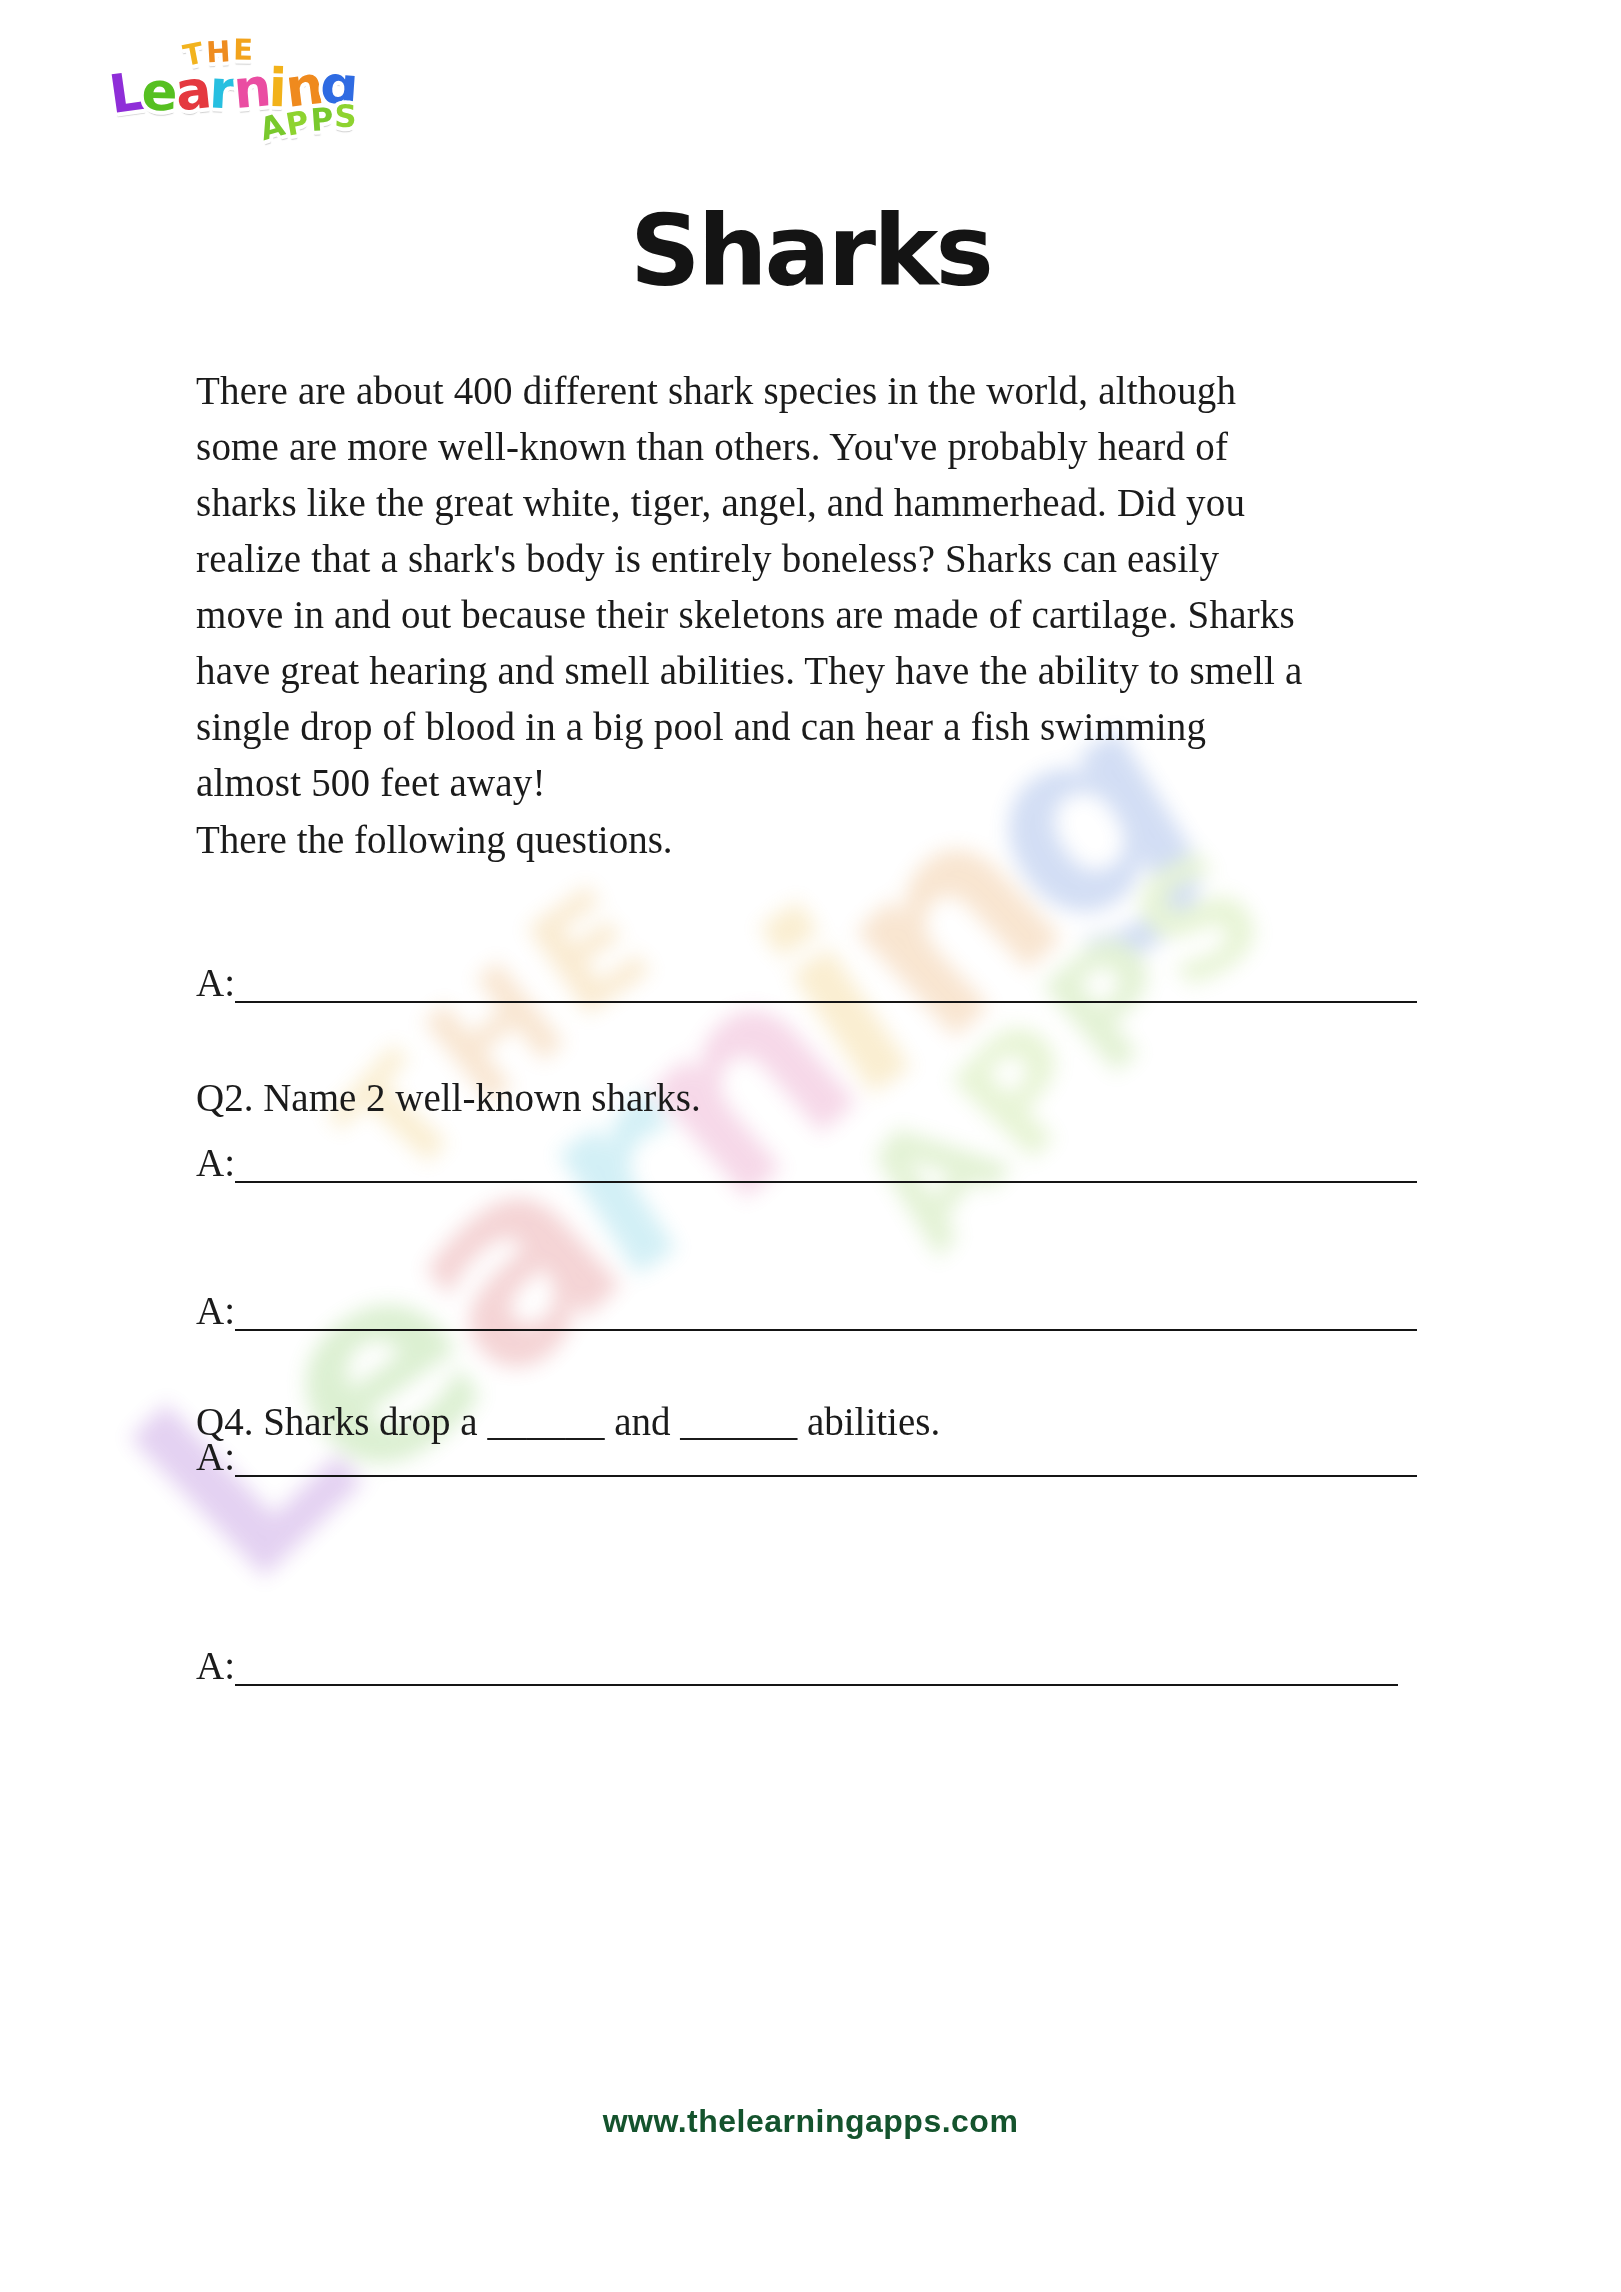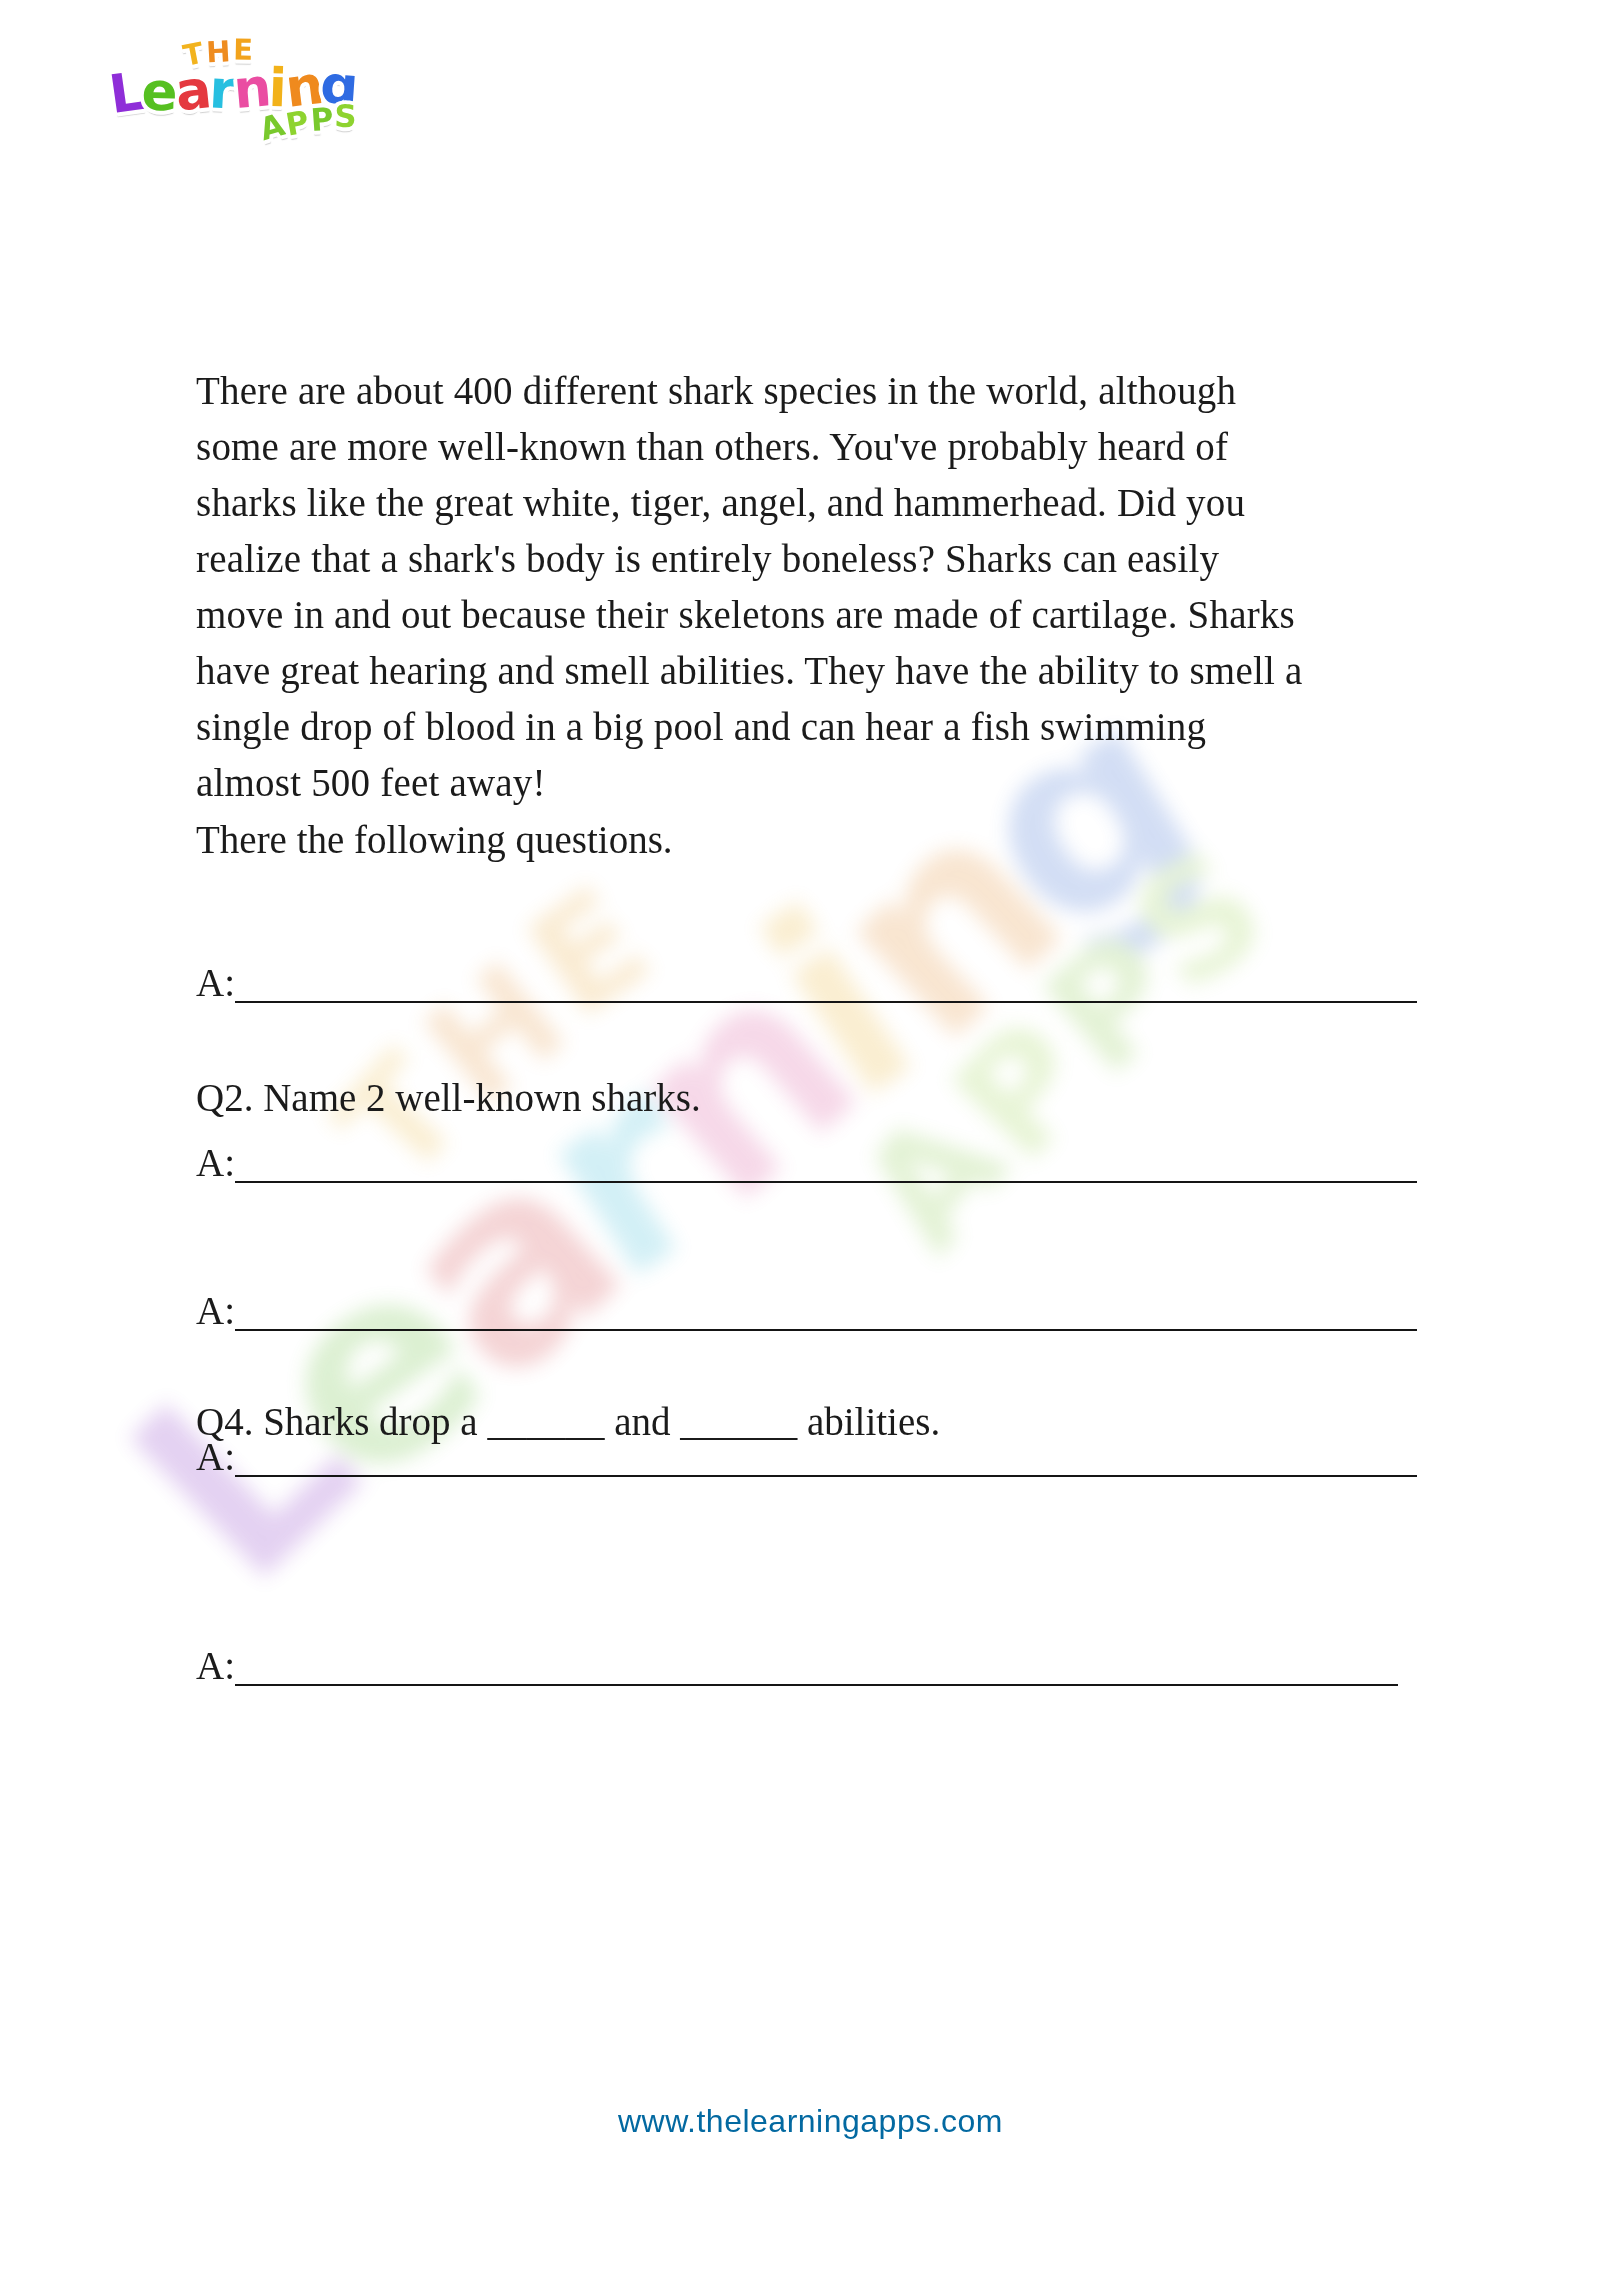--- a/index.html
+++ b/index.html
@@ -103,22 +103,22 @@
     flex:1 1 auto; height:0;
     border-bottom:2.9px solid #151515;
     margin-bottom:7.8px;
   }
 
   
   .footer {
     position:absolute; left:0; top:2103px; width:100%;
     text-align:center;
     font-family:"Liberation Sans", sans-serif;
-    font-weight:normal; font-size:32px; letter-spacing:0.5px;
-    color:#0369a1;
+    font-weight:bold; font-size:32px; letter-spacing:0.5px;
+    color:#14532d;
     z-index:2;
   }
 </style>
 </head>
 <body>
 
 <div class="page">
 
   <div class="watermark">
     <div class="logo-inner">
@@ -127,20 +127,21 @@
       <span class="logo-apps"><span class="bubble-letter" style="color: rgb(121, 201, 45); transform: rotate(-8deg);">A</span><span class="bubble-letter" style="color: rgb(142, 211, 47); transform: rotate(-2deg);">P</span><span class="bubble-letter" style="color: rgb(121, 201, 45); transform: rotate(4deg);">P</span><span class="bubble-letter" style="color: rgb(142, 211, 47); transform: rotate(10deg);">S</span></span>
     </div>
   </div>
 
   <div class="logo">
     <span class="logo-the"><span class="bubble-letter" style="color: rgb(242, 179, 30); transform: rotate(-6deg);">T</span><span class="bubble-letter" style="color: rgb(238, 140, 32); transform: rotate(2deg);">H</span><span class="bubble-letter" style="color: rgb(242, 163, 28); transform: rotate(6deg);">E</span></span>
     <span class="logo-learning"><span class="bubble-letter" style="color: rgb(143, 46, 216); transform: rotate(-6deg);">L</span><span class="bubble-letter" style="color: rgb(86, 192, 33); transform: rotate(3deg);">e</span><span class="bubble-letter" style="color: rgb(228, 57, 63); transform: rotate(-4deg);">a</span><span class="bubble-letter" style="color: rgb(39, 191, 224); transform: rotate(5deg);">r</span><span class="bubble-letter" style="color: rgb(234, 77, 162); transform: rotate(-3deg);">n</span><span class="bubble-letter" style="color: rgb(242, 178, 26); transform: rotate(4deg);">i</span><span class="bubble-letter" style="color: rgb(239, 138, 30); transform: rotate(-5deg);">n</span><span class="bubble-letter" style="color: rgb(47, 107, 226); transform: rotate(6deg);">g</span></span>
     <span class="logo-apps"><span class="bubble-letter" style="color: rgb(121, 201, 45); transform: rotate(-8deg);">A</span><span class="bubble-letter" style="color: rgb(142, 211, 47); transform: rotate(-2deg);">P</span><span class="bubble-letter" style="color: rgb(121, 201, 45); transform: rotate(4deg);">P</span><span class="bubble-letter" style="color: rgb(142, 211, 47); transform: rotate(10deg);">S</span></span>
   </div>
 
+  <h1 class="title">Sharks</h1>
 
   <div class="content">
 
     <p class="paragraph">There are about 400 different shark species in the world, although
 some are more well-known than others. You've probably heard of
 sharks like the great white, tiger, angel, and hammerhead. Did you
 realize that a shark's body is entirely boneless? Sharks can easily
 move in and out because their skeletons are made of cartilage. Sharks
 have great hearing and smell abilities. They have the ability to smell a
 single drop of blood in a big pool and can hear a fish swimming

